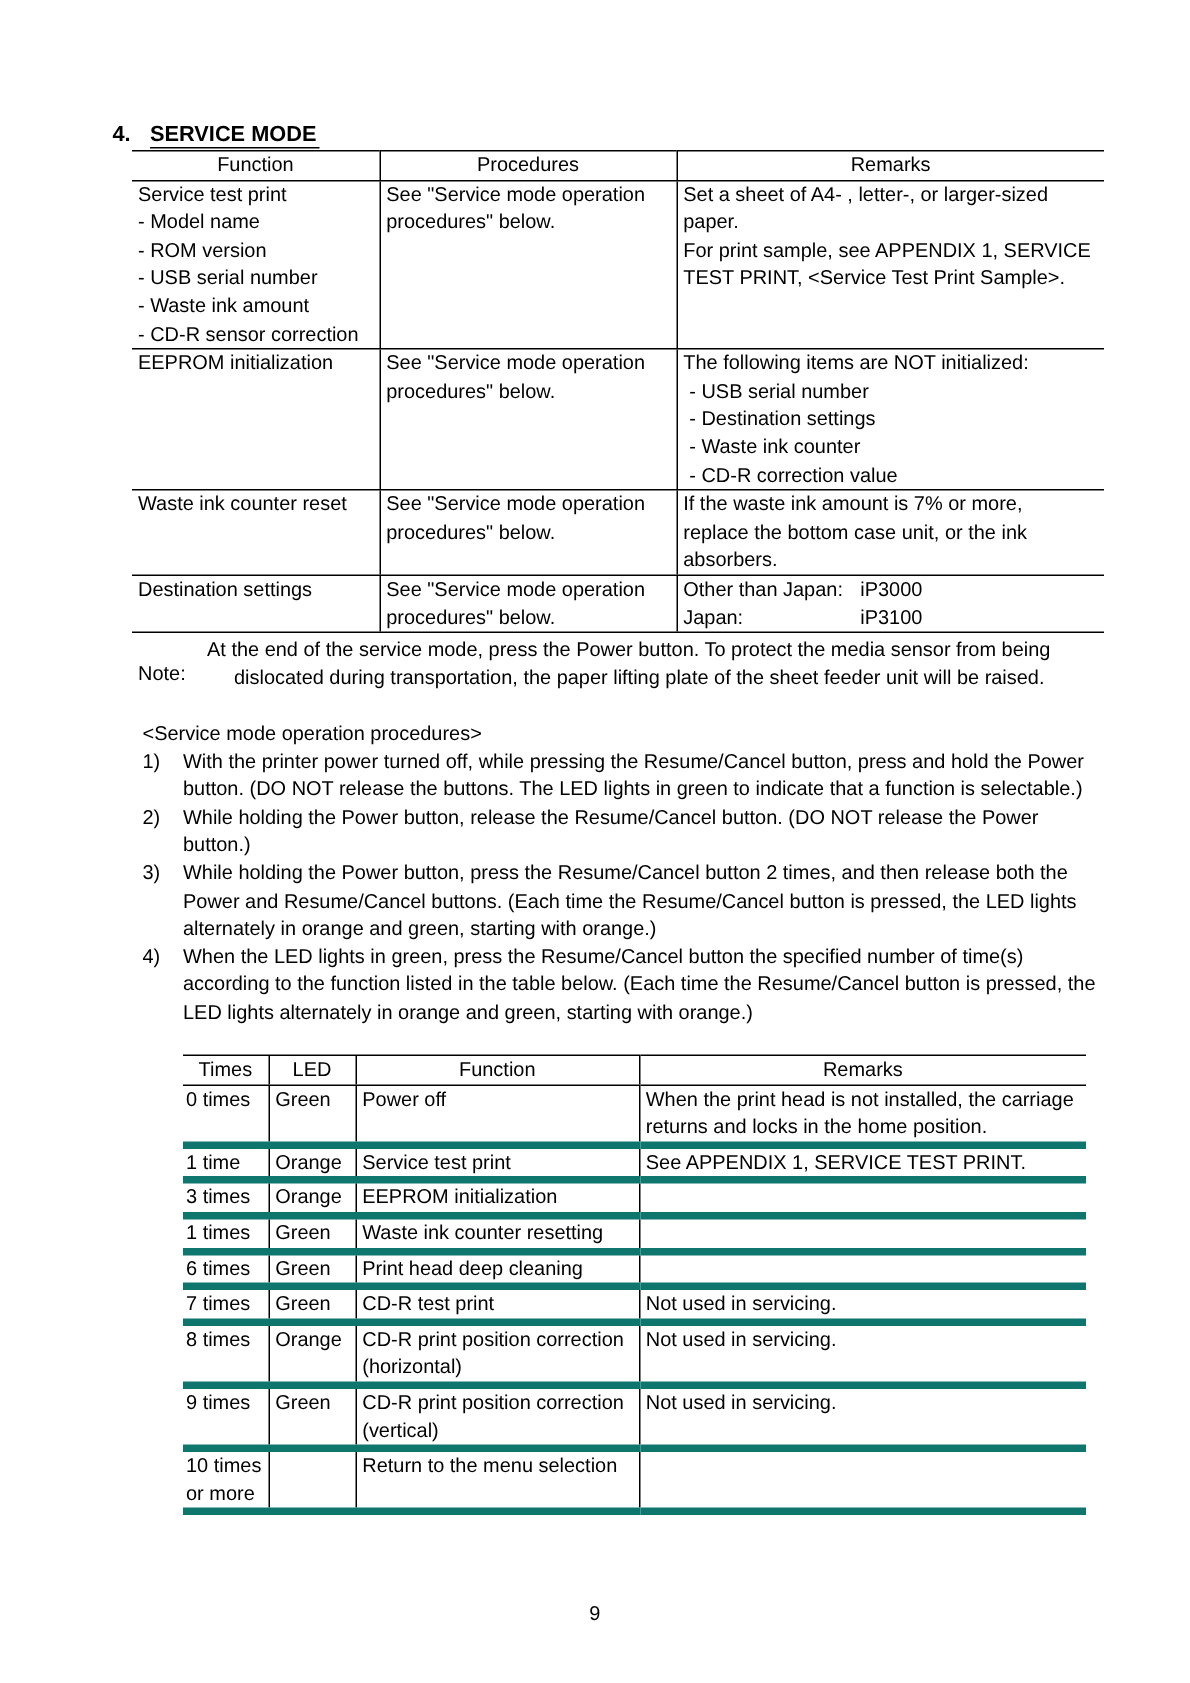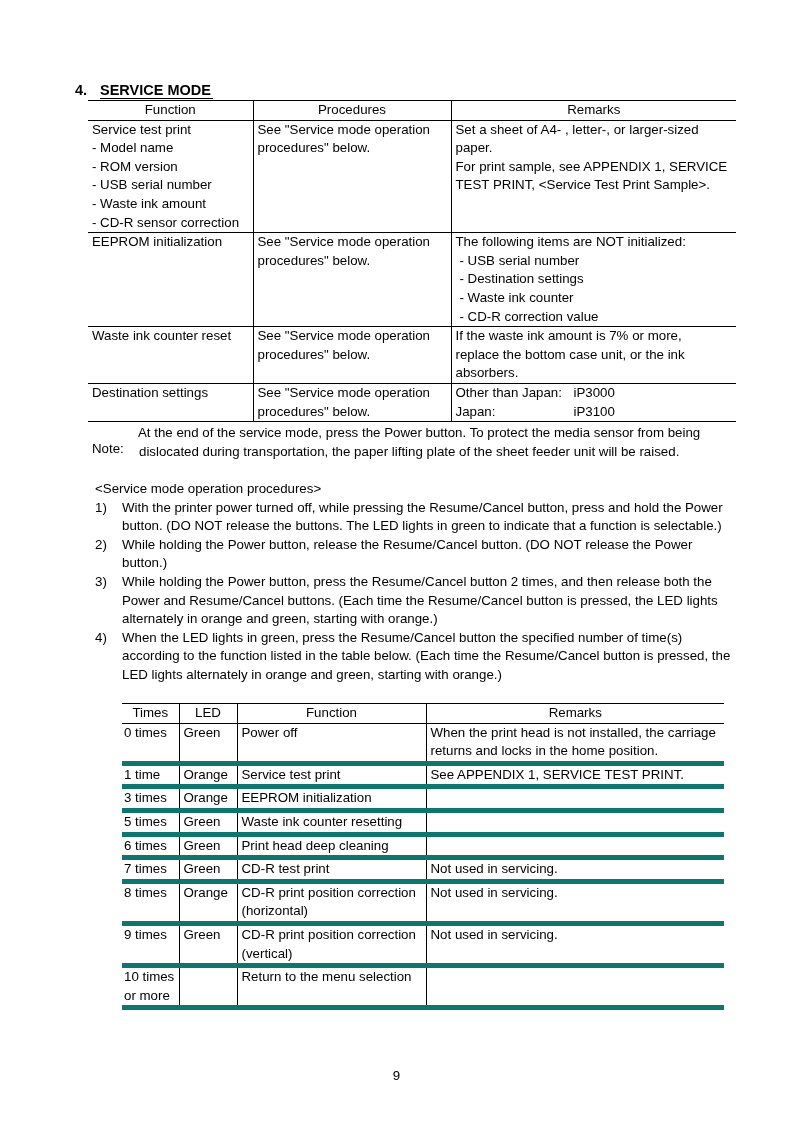--- a/index.html
+++ b/index.html
@@ -21,21 +21,21 @@
   #t1 th.c2, #t1 th.c3 { border-left:1px solid #000; }
   .line { display:block; white-space:nowrap; }
   .ind { padding-left:4px; }
   .dest-row { display:flex; }
   .dest-row .k { width:118px; }
 
   .note { position:absolute; left:92px; top:424px; width:640px; line-height:18.6px; }
   .note .lbl { position:absolute; left:0; top:16px; }
   .note .body { margin-left:47px; text-indent:0; }
   .note .l1 { display:block; margin-left:-1px; }
-  .note .l2 { display:block; }
+  .note .l2 { display:block;margin-left:17px; }
 
   .proc { position:absolute; left:95px; top:480px; width:640px; line-height:18.6px; }
   .proc .heading { display:block; }
   .step { position:relative; padding-left:27px; }
   .step .n { position:absolute; left:0; top:0; }
 
   #t2 { left:122px; top:703px; width:602px; }
   #t2 th { border-bottom:1px solid #000; border-top:1px solid #000; }
   #t2 td { border-bottom:5px solid #0f766e; }
   #t2 .c2, #t2 .c3, #t2 .c4 { border-left:1px solid #000; }
@@ -192,21 +192,21 @@
       <td class="c3">Service test print</td>
       <td class="c4">See APPENDIX 1, SERVICE TEST PRINT.</td>
     </tr>
     <tr>
       <td class="c1">3 times</td>
       <td class="c2">Orange</td>
       <td class="c3">EEPROM initialization</td>
       <td class="c4"></td>
     </tr>
     <tr>
-      <td class="c1">5 times</td>
+      <td class="c1">1 times</td>
       <td class="c2">Green</td>
       <td class="c3">Waste ink counter resetting</td>
       <td class="c4"></td>
     </tr>
     <tr>
       <td class="c1">6 times</td>
       <td class="c2">Green</td>
       <td class="c3">Print head deep cleaning</td>
       <td class="c4"></td>
     </tr>

